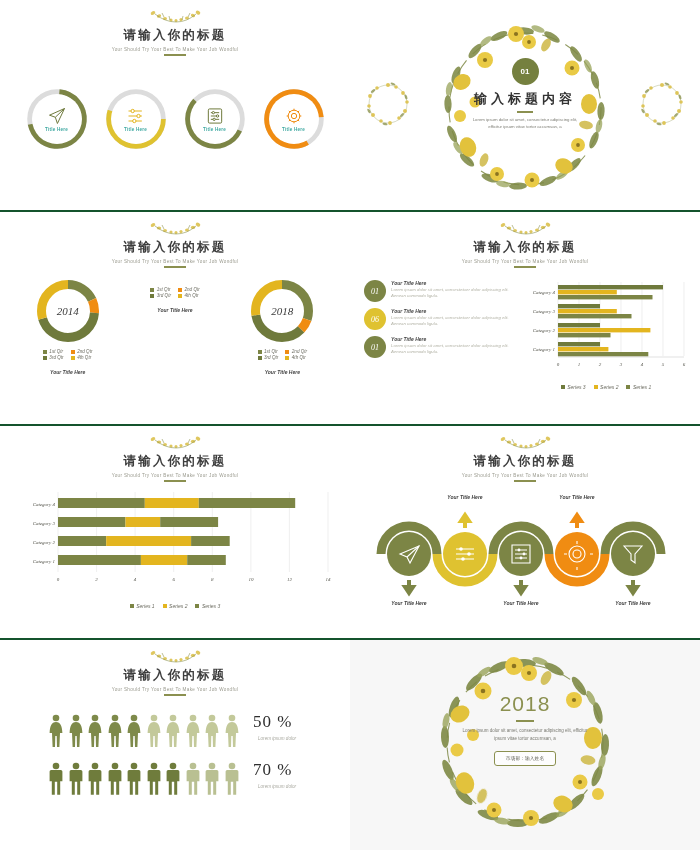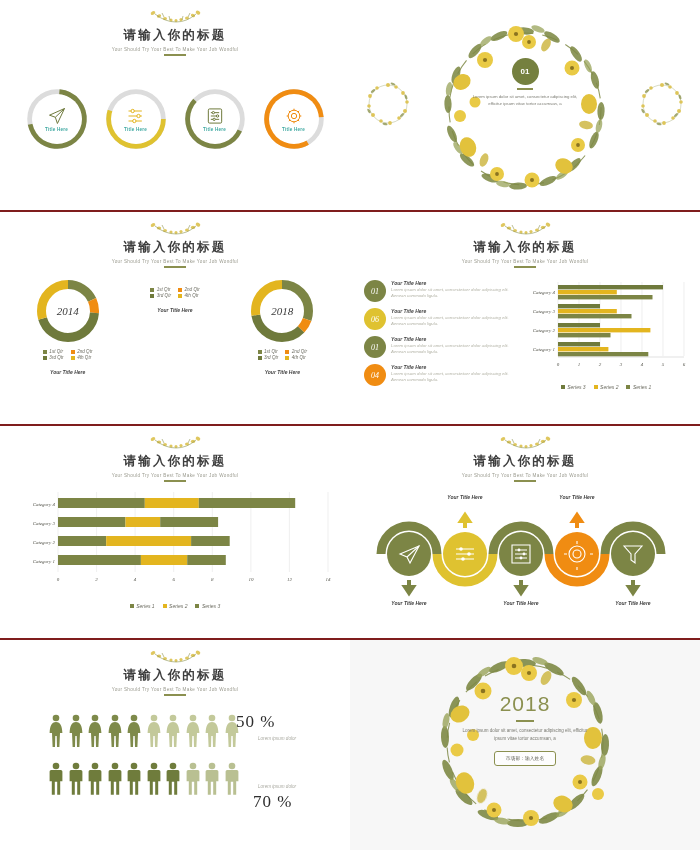--- a/index.html
+++ b/index.html
@@ -1,17 +1,17 @@
 <!DOCTYPE html>
 <html><head>
 <meta charset="utf-8">
 <style>
   html,body{margin:0;padding:0;background:#ffffff;}
   body{width:700px;height:850px;font-family:"Liberation Sans",sans-serif;overflow:hidden;}
-  .deck{position:relative;width:700px;height:850px;background:#7f1d1d;}
+  .deck{position:relative;width:700px;height:850px;background:#14532d;}
   .slide{position:absolute;background:#ffffff;overflow:hidden;}
   .s1{left:0;top:0;width:350px;height:210px;}
   .s2{left:350px;top:0;width:350px;height:210px;}
   .s3{left:0;top:212px;width:350px;height:212px;}
   .s4{left:350px;top:212px;width:350px;height:212px;}
   .s5{left:0;top:426px;width:350px;height:212px;}
   .s6{left:350px;top:426px;width:350px;height:212px;}
   .s7{left:0;top:640px;width:350px;height:210px;}
   .s8{left:350px;top:640px;width:350px;height:210px;background:#f7f7f7;}
 
@@ -324,20 +324,21 @@
         <ellipse cx="158" cy="113" rx="4" ry="7" transform="rotate(100 158 113)"></ellipse>
         <ellipse cx="56" cy="148" rx="4" ry="7" transform="rotate(200 56 148)"></ellipse>
       </g>
     </g>
   </svg>
 
   <div style="position:absolute;left:0;right:0;top:58px;text-align:center;">
     <div style="display:flex;justify-content:center;">
       <div class="badge01">01</div>
     </div>
+    <div class="s2-title">输入标题内容</div>
     <div class="s2-rule"></div>
     <div class="s2-lorem">Lorem ipsum dolor sit amet, consectetur adipiscing elit,</div>
     <div class="s2-lorem">efficitur ipsum vitae tortor accumsan, a</div>
   </div>
 </div>
 
 <div class="slide s3">
   <div class="hdr">
     <div class="sprig">
       <svg width="60" height="16" viewBox="0 0 60 16">
@@ -502,27 +503,20 @@
         <div class="s4-p">Lorem ipsum dolor sit amet, consectetuer dolor adipiscing elit. Aenean commodo ligula.</div>
       </div>
     </div>
     <div class="s4-item">
       <div class="numbadge" style="background:#7c8545">01</div>
       <div>
         <div class="s4-h">Your Title Here</div>
         <div class="s4-p">Lorem ipsum dolor sit amet, consectetuer dolor adipiscing elit. Aenean commodo ligula.</div>
       </div>
     </div>
-    <div class="s4-item">
-      <div class="numbadge" style="background:#f08c12">04</div>
-      <div>
-        <div class="s4-h">Your Title Here</div>
-        <div class="s4-p">Lorem ipsum dolor sit amet, consectetuer dolor adipiscing elit. Aenean commodo ligula.</div>
-      </div>
-    </div>
   </div>
 
   <div class="chart" style="left:168px;top:66px;width:176px;height:100px;">
     <svg width="176" height="100" viewBox="0 0 176 100">
 
       <g stroke="#e2e2e2" stroke-width=".6">
         <line x1="40" y1="4" x2="40" y2="78"></line>
         <line x1="61" y1="4" x2="61" y2="78"></line>
         <line x1="82" y1="4" x2="82" y2="78"></line>
         <line x1="103" y1="4" x2="103" y2="78"></line>
@@ -835,21 +829,21 @@
             <path d="M8 8 C3.4 8 2 12 1.6 19 L4 19 L4.6 33 L7 33 L7.3 22 L8.7 22 L9 33 L11.4 33 L12 19 L14.4 19 C14 12 12.6 8 8 8z"></path>
           </g>
         </svg>
     <svg width="16" height="34" viewBox="0 0 16 34">
           <g fill="#c3c99a">
             <circle cx="8" cy="4" r="3.3"></circle>
             <path d="M8 8 C3.4 8 2 12 1.6 19 L4 19 L4.6 33 L7 33 L7.3 22 L8.7 22 L9 33 L11.4 33 L12 19 L14.4 19 C14 12 12.6 8 8 8z"></path>
           </g>
         </svg>
   </div>
-  <div class="pct" style="left:236px;top:72px;text-align:right;">50 %</div>
+  <div class="pct" style="left:253px;top:72px;text-align:right;">50 %</div>
   <div class="pct-sub" style="left:258px;top:96px;">Lorem ipsum dolor</div>
 
   <div class="ppl-row" style="left:48px;top:122px;">
     <svg width="16" height="34" viewBox="0 0 16 34">
           <g fill="#6f7c3c">
             <circle cx="8" cy="4" r="3.3"></circle>
             <path d="M3.2 8 h9.6 a1.6 1.6 0 0 1 1.6 1.6 v9.6 h-2.2 v13.6 h-3 v-13 h-2.4 v13 h-3 V19.2 H1.6 V9.6 A1.6 1.6 0 0 1 3.2 8z"></path>
           </g>
         </svg>
     <svg width="16" height="34" viewBox="0 0 16 34">
@@ -900,21 +894,21 @@
             <path d="M3.2 8 h9.6 a1.6 1.6 0 0 1 1.6 1.6 v9.6 h-2.2 v13.6 h-3 v-13 h-2.4 v13 h-3 V19.2 H1.6 V9.6 A1.6 1.6 0 0 1 3.2 8z"></path>
           </g>
         </svg>
     <svg width="16" height="34" viewBox="0 0 16 34">
           <g fill="#b9c092">
             <circle cx="8" cy="4" r="3.3"></circle>
             <path d="M3.2 8 h9.6 a1.6 1.6 0 0 1 1.6 1.6 v9.6 h-2.2 v13.6 h-3 v-13 h-2.4 v13 h-3 V19.2 H1.6 V9.6 A1.6 1.6 0 0 1 3.2 8z"></path>
           </g>
         </svg>
   </div>
-  <div class="pct" style="left:253px;top:120px;margin-top:32px;">70 %</div>
+  <div class="pct" style="left:253px;top:120px;">70 %</div>
   <div class="pct-sub" style="left:258px;top:144px;">Lorem ipsum dolor</div>
 </div>
 
 <div class="slide s8">
   <svg style="position:absolute;left:78px;top:6px;" width="194" height="194" viewBox="0 0 194 194">
     <g>
       <g stroke="#7f8a46" stroke-width="1.1" fill="none" opacity=".85">
         <circle cx="97" cy="97" r="78" stroke-dasharray="15 10"></circle>
       </g>
       <g fill="#7f8a46" opacity=".9">

